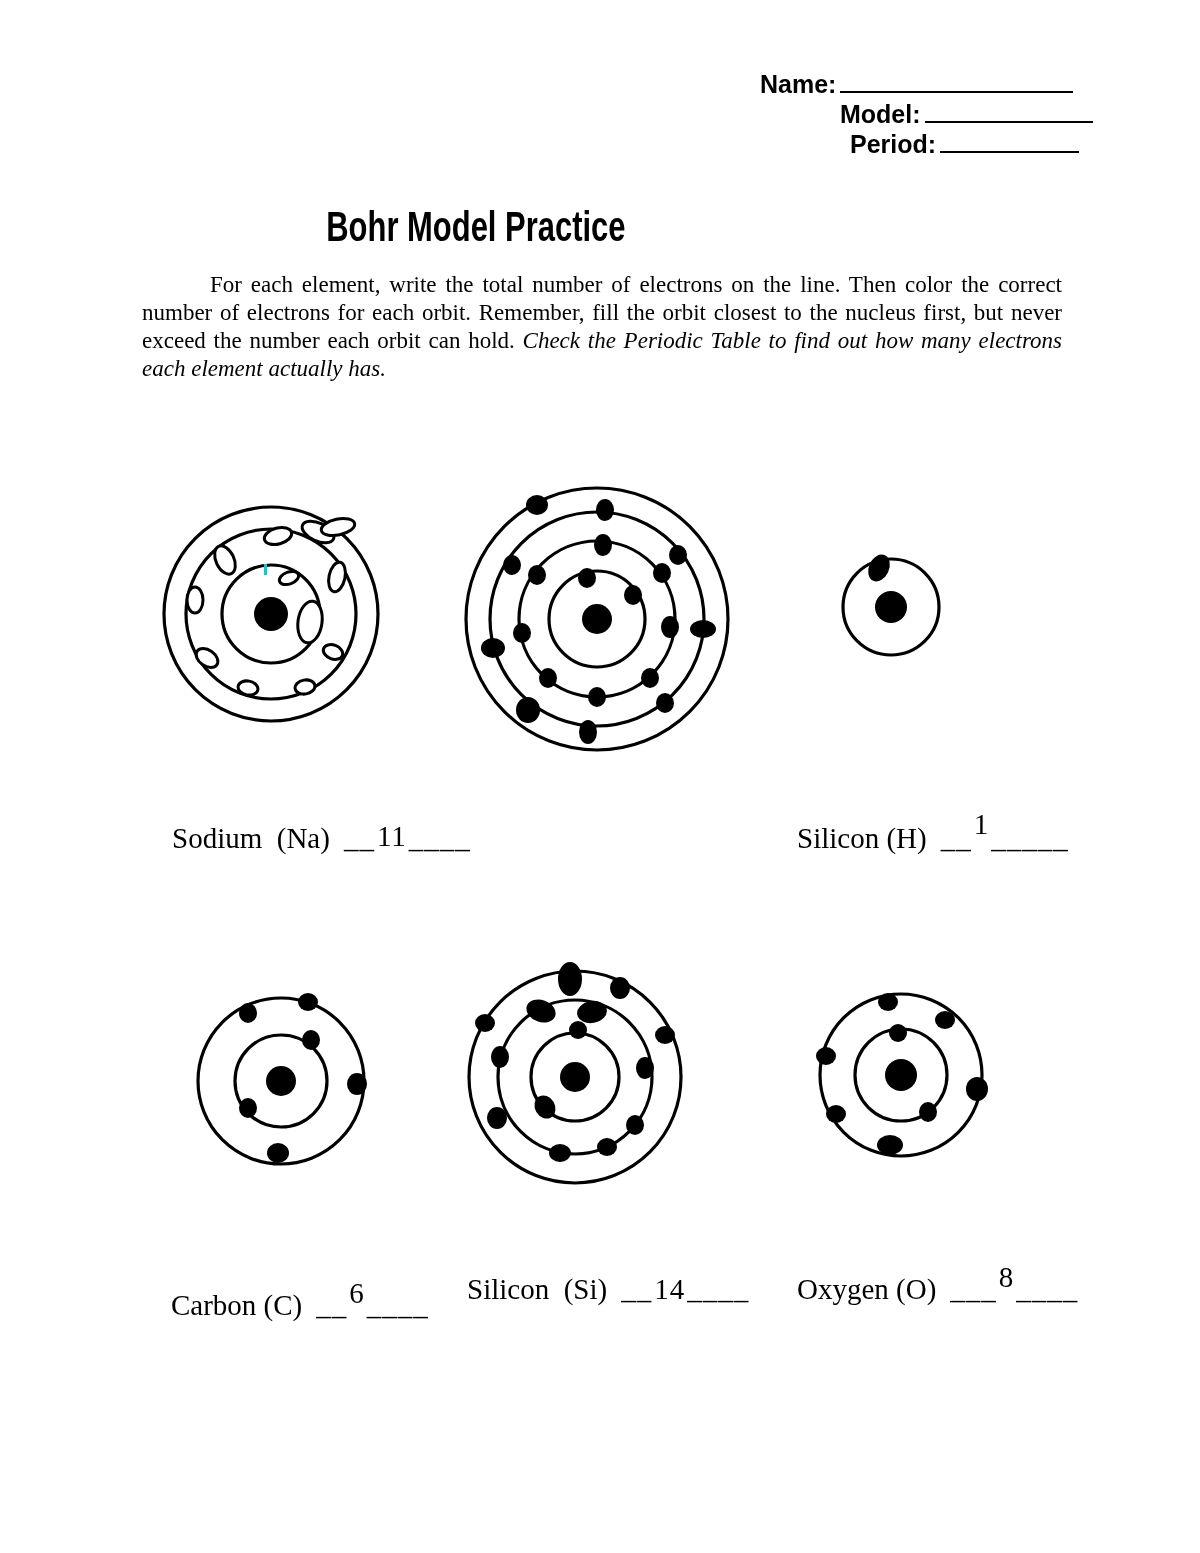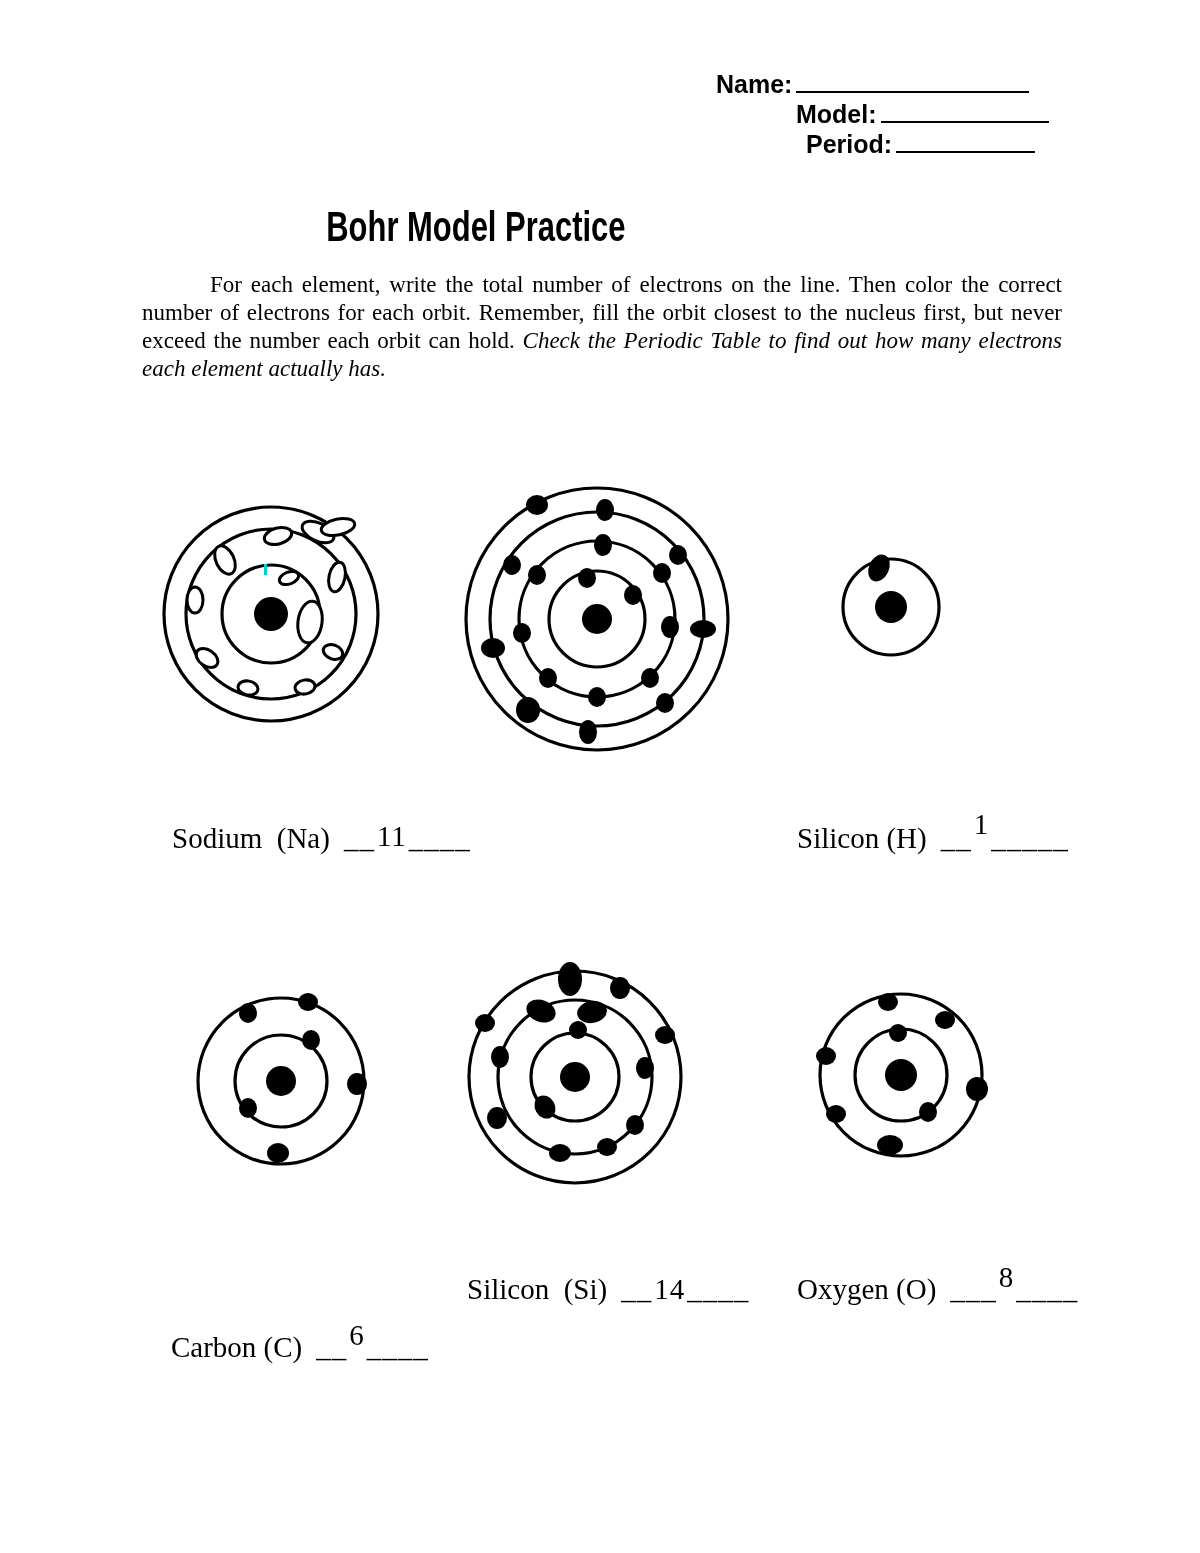--- a/index.html
+++ b/index.html
@@ -6,21 +6,21 @@
   .page{
     position:relative;
     width:1200px;
     height:1553px;
     background:#fff;
     color:#000;
     font-family:"Liberation Serif","DejaVu Serif",serif;
     overflow:hidden;
   }
   
-  .header{position:absolute;left:716px;top:70px;width:320px;height:100px;
+  .header{position:absolute;left:760px;top:70px;width:320px;height:100px;
           font-family:"Liberation Sans","DejaVu Sans",sans-serif;
           font-weight:600;font-size:25px;text-decoration:underline;}
   .hrow{position:absolute;white-space:nowrap;}
   .hrow-name{left:0;top:0;}
   .hrow-date{left:80px;top:30px;}
   .hrow-period{left:90px;top:60px;}
   .hlabel{display:inline-block;vertical-align:baseline;}
   .hline{display:inline-block;vertical-align:baseline;border-bottom:2px solid #000;height:18px;margin-left:4px;}
   .hline-name{width:233px;}
   .hline-date{width:168px;}
@@ -40,21 +40,21 @@
   .atoms-layer{position:absolute;left:0;top:0;width:1200px;height:1553px;}
   .orbit{fill:none;stroke:#000;stroke-width:3.2px;}
   .nucleus{fill:#000;}
   .e-solid{fill:#000;stroke:none;}
   .e-hollow{fill:#fff;stroke:#000;stroke-width:3px;}
   
   .atom-label{position:absolute;font-size:29px;white-space:pre;}
   .lbl-sodium{left:143px;top:789px;}
   .lbl-potassium{left:437px;top:789px;}
   .lbl-hydrogen{left:768px;top:789px;}
-  .lbl-carbon{left:142px;top:1298px;text-align:center;}
+  .lbl-carbon{left:142px;top:1256px;text-align:center;}
   .lbl-silicon{left:438px;top:1240px;}
   .lbl-oxygen{left:768px;top:1240px;}
   .ansline{margin-left:14px;letter-spacing:1px;}
   .answer-value{position:relative;display:inline-block;padding:0 2px;}
 </style>
 </head>
 <body>
 
 <div class="page">
 

